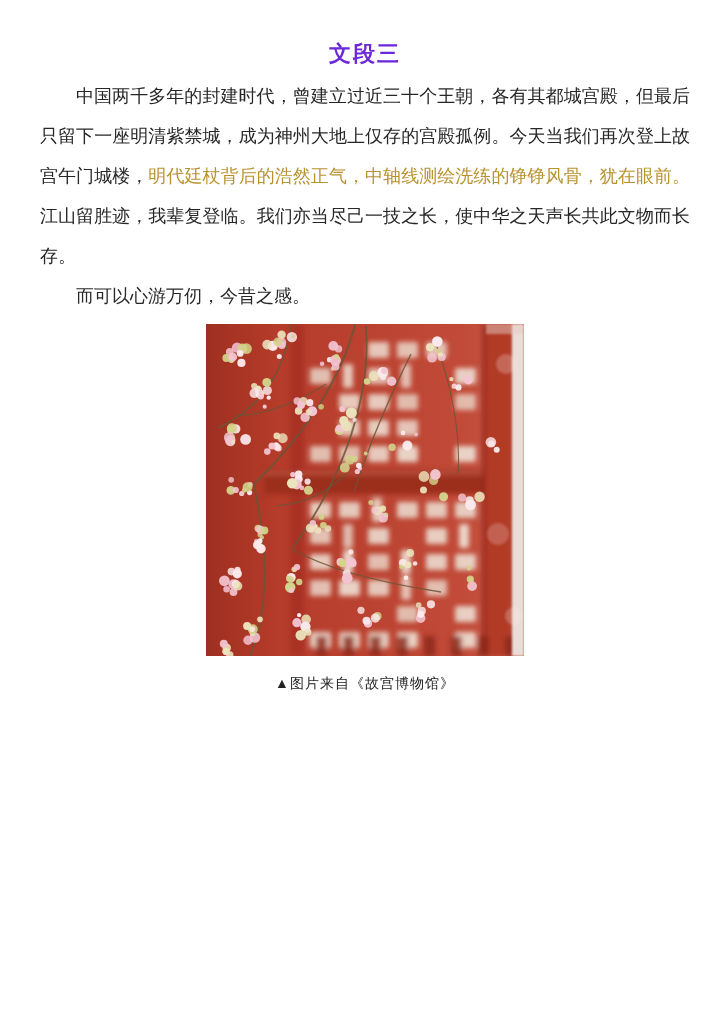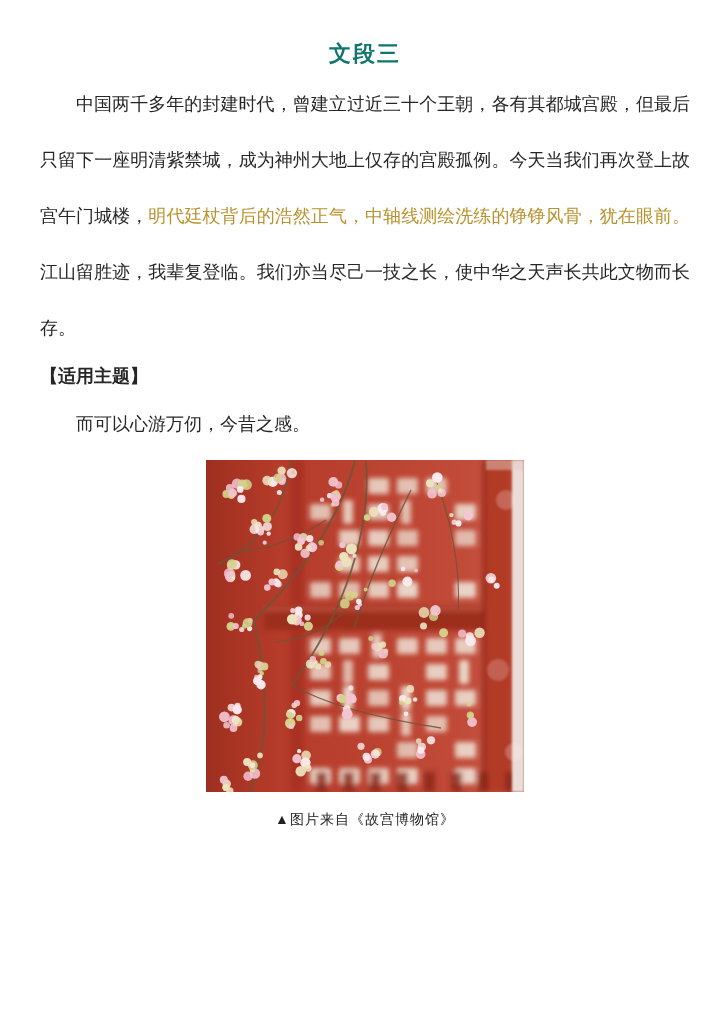--- a/index.html
+++ b/index.html
@@ -1,38 +1,37 @@
 <!DOCTYPE html>
 <html><head>
 <meta charset="utf-8">
 <style>
   html,body{margin:0;padding:0;background:#ffffff;}
   body{width:720px;height:1019px;font-family:"Liberation Serif","DejaVu Serif",serif;}
   .page{position:relative;width:720px;height:1019px;overflow:hidden;background:#fff;
         padding:0 30px 0 40px;box-sizing:border-box;}
   .title{margin:40px 0 8px;font-size:22px;line-height:28px;text-align:center;
          font-weight:700;letter-spacing:2px;}
-  .body-para{font-size:18px;line-height:56px;text-align:justify;text-indent:2em;margin:0;}
+  .body-para{font-size:18px;line-height:40px;text-align:justify;text-indent:2em;margin:0;}
   .section-head{font-family:"Liberation Sans","DejaVu Sans",sans-serif;font-size:18px;
          line-height:40px;font-weight:700;margin:0;}
   .photo-figure{margin:8px auto 12px;width:318px;}
   #photo{display:block;margin:0 auto;}
   .caption{margin-top:18px;font-size:14px;line-height:20px;text-align:center;
          color:#222;letter-spacing:1px;white-space:nowrap;}
 </style>
 </head>
 <body>
 
 <div class="page" style="color: rgb(38, 38, 38);">
 
-  <h1 class="title" style="color: #0f766e;">文段三</h1>
+  <h1 class="title" style="color: #6d28d9;">文段三</h1>
 
   <p class="body-para"><span>中国两千多年的封建时代，曾建立过近三十个王朝，各有其都城宫殿，但最后只留下一座明清紫禁城，成为神州大地上仅存的宫殿孤例。今天当我们再次登上故宫午门城楼，</span><span class="gold" style="color: rgb(184, 146, 45);">明代廷杖背后的浩然正气，中轴线测绘洗练的铮铮风骨，犹在眼前。</span><span>江山留胜迹，我辈复登临。我们亦当尽己一技之长，使中华之天声长共此文物而长存。</span></p>
 
-  <h2 class="section-head">【适用主题】</h2>
 
   <p class="body-para">而可以心游万仞，今昔之感。</p>
 
 
 
   <figure class="photo-figure">
     <svg id="photo" width="318" height="332" viewBox="0 0 318 332" role="img" aria-label="故宫红色步步锦窗棂前盛开的海棠花枝，浅景深照片">
         <defs>
  <linearGradient id="bg" x1="0" y1="0" x2="1" y2="0">
   <stop offset="0" stop-color="#9e2f20"></stop>

